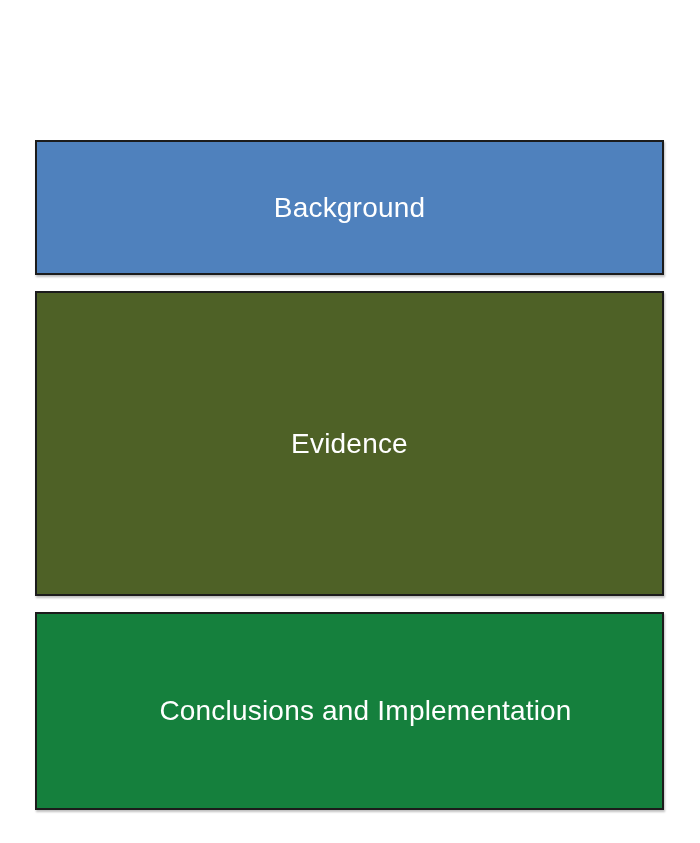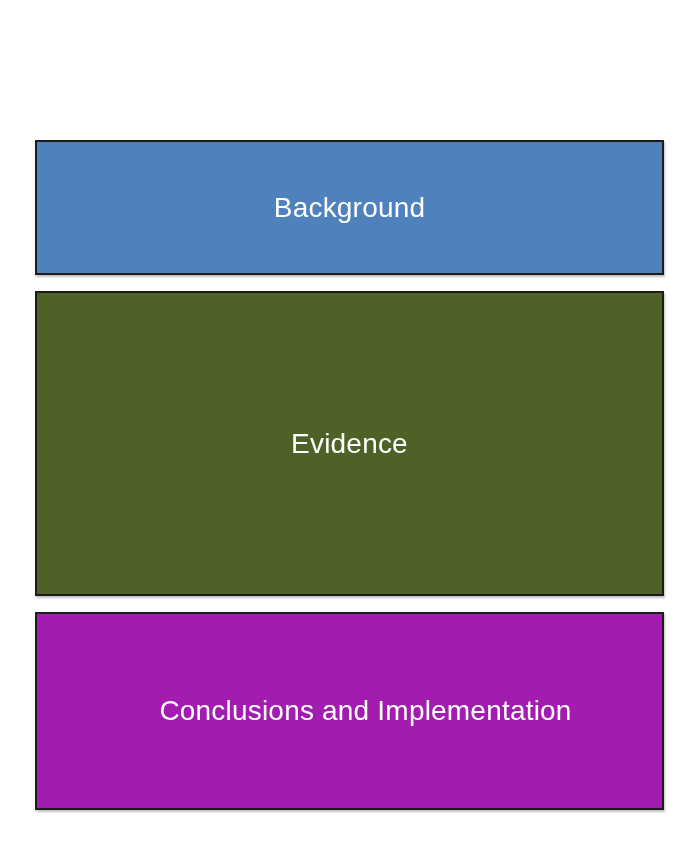--- a/index.html
+++ b/index.html
@@ -44,17 +44,17 @@
 
 
   <div class="block block-evidence" style="background-color: rgb(78, 97, 38);">
     <span>Evidence</span>
   </div>
 
   <div class="block block-background" style="background-color: rgb(79, 129, 189);">
     <span>Background</span>
   </div>
 
-  <div class="block block-conclusions" style="background-color: #a21caf; padding-left: 32px;">
+  <div class="block block-conclusions" style="background-color: #15803d; padding-left: 32px;">
     <span>Conclusions and Implementation</span>
   </div>
 
 </div>
 
 </body></html>

